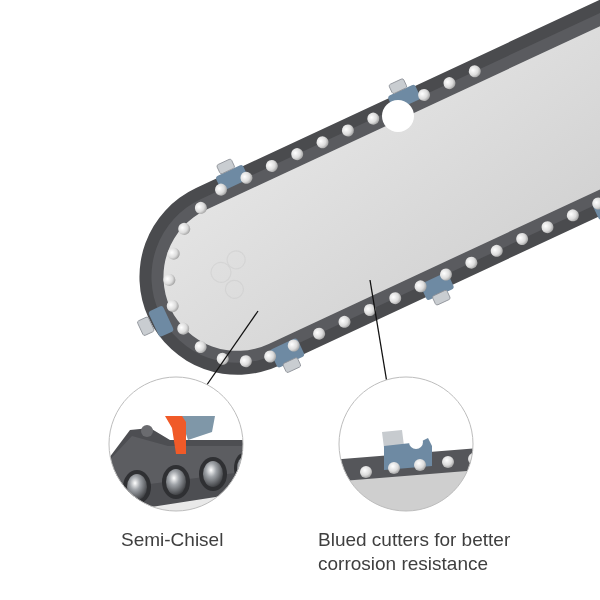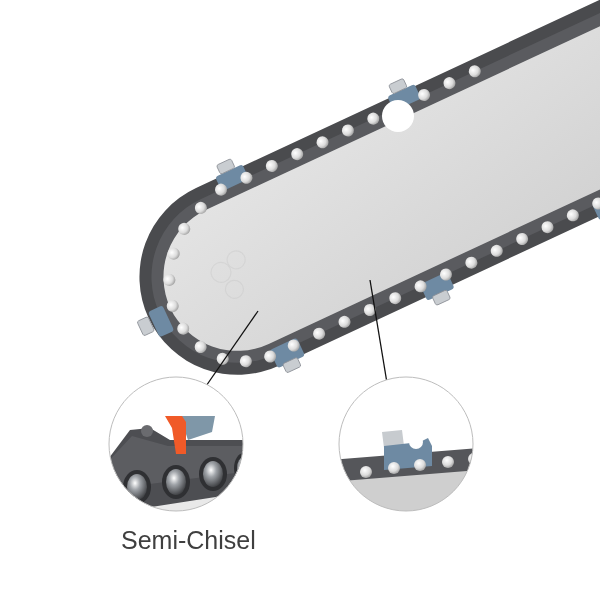--- a/index.html
+++ b/index.html
@@ -1,21 +1,21 @@
 <!DOCTYPE html>
 <html><head>
   <meta charset="utf-8">
   <style>
     html, body { margin: 0; padding: 0; background: #ffffff; }
     #stage { position: relative; width: 600px; height: 600px; overflow: hidden; background: #ffffff; }
     #art { position: absolute; left: 0; top: 0; }
     .caption {
       position: absolute;
       font-family: "Liberation Sans", "DejaVu Sans", sans-serif;
-      font-size: 25px;
+      font-size: 19px;
       line-height: 24px;
       color: #3f3f3f;
     }
     #cap-left { left: 121px; top: 528px; }
     #cap-right { left: 318px; top: 528px; width: 260px; }
   </style>
 </head>
 <body>
 
 <div id="stage">
@@ -172,13 +172,17 @@
         <circle cx="448" cy="462" r="6" fill="url(#rivetGrad)"></circle>
         <circle cx="474" cy="459" r="6" fill="url(#rivetGrad)"></circle>
       </g>
       <circle cx="406" cy="444" r="67" fill="none" stroke="#bdbdbd" stroke-width="1"></circle>
     </g>
   </svg>
 
   <div id="cap-left" class="caption">
     <span>Semi-Chisel</span>
   </div>
+  <div id="cap-right" class="caption">
+    <div>Blued cutters for better</div>
+    <div>corrosion resistance</div>
+  </div>
 </div>
 
 </body></html>

